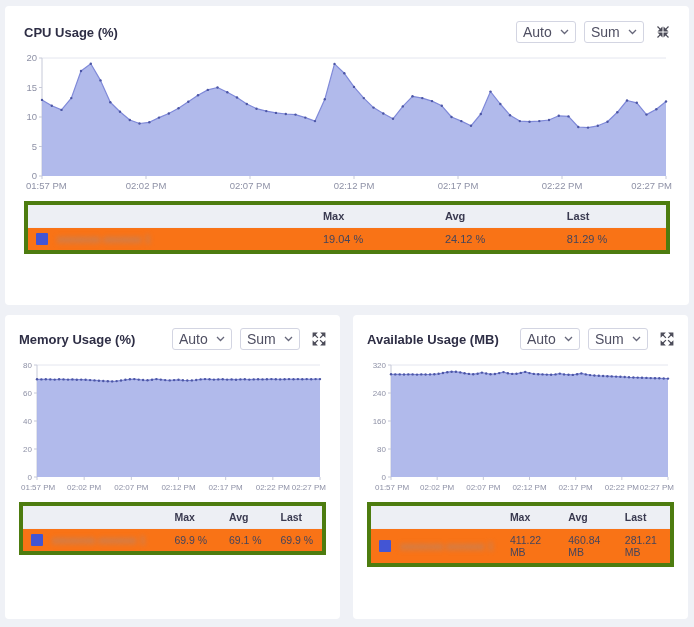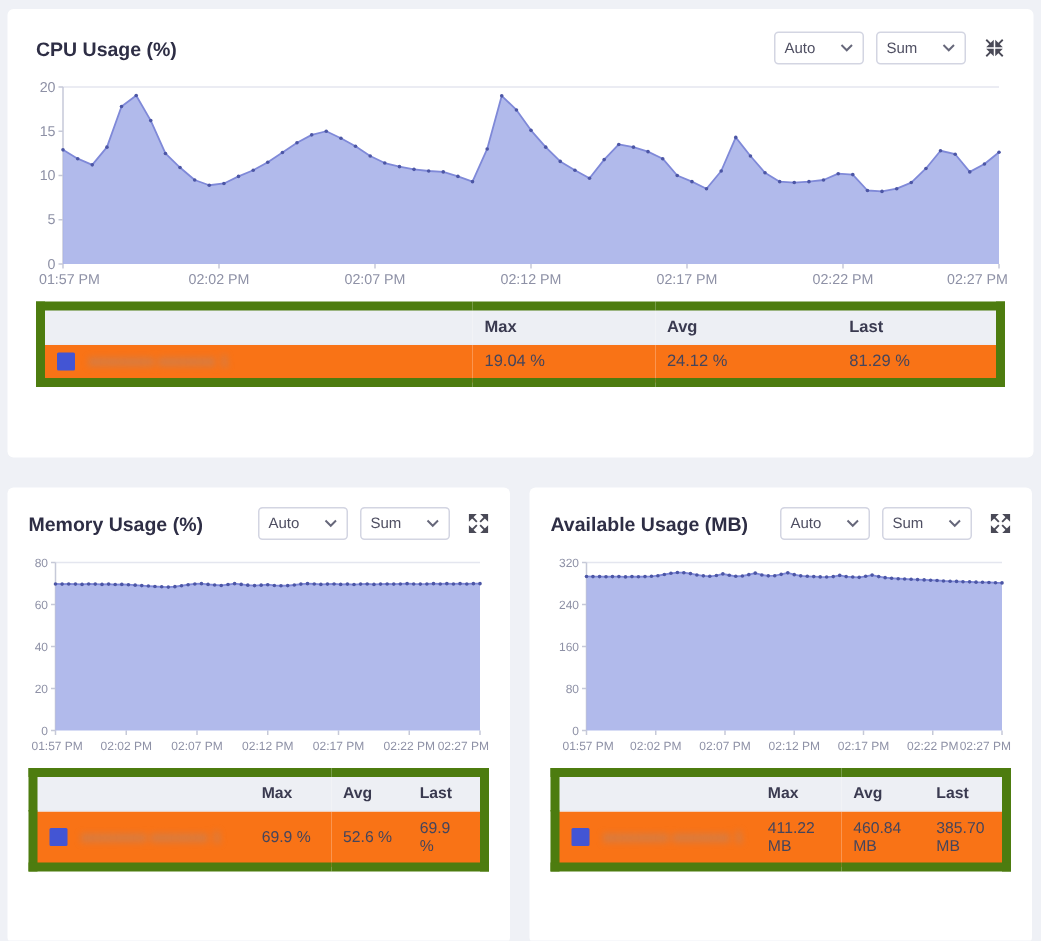--- a/index.html
+++ b/index.html
@@ -3,44 +3,44 @@
 <meta charset="utf-8">
 <style>
   html,body{margin:0;padding:0;}
   body{
     width:694px;height:627px;box-sizing:border-box;
     background:#eff1f6;padding:6px 5px;
     font-family:"Liberation Sans",sans-serif;
     -webkit-font-smoothing:antialiased;
   }
   .card{background:#ffffff;border-radius:4px;box-sizing:border-box;}
-  .card-top{width:684px;height:299px;padding:15px 19px 0 19px;margin-bottom:20px;}
+  .card-top{width:684px;height:299px;padding:15px 19px 0 19px;margin-bottom:10px;}
   .bottom-row{display:flex;gap:13px;align-items:flex-end;}
   .card-bottom{width:335px;height:304px;padding:13px 14px 0 14px;}
 
   .card-header{display:flex;justify-content:space-between;align-items:center;}
   .card-title{font-size:13px;font-weight:700;color:#2e2e45;margin:0;white-space:nowrap;}
   .controls{display:flex;align-items:center;gap:8px;}
   .select{
     display:inline-flex;justify-content:space-between;align-items:center;
     width:46px;height:20px;padding:0 6px;background:#fff;
     border:1px solid #d3d5e2;border-radius:3px;
-    font-size:10px;color:#4f4f62;cursor:pointer;user-select:none;
+    font-size:14px;color:#4f4f62;cursor:pointer;user-select:none;
   }
   .select .chev{flex:0 0 auto;margin-left:4px;}
   .resize-btn{display:inline-flex;align-items:center;margin-left:4px;cursor:pointer;}
 
   .chart{display:block;margin-top:8px;}
   .chart text{font-family:"Liberation Sans",sans-serif;fill:#8e91a6;}
   .card-top .chart text{font-size:9.5px;}
   .card-bottom .chart text{font-size:8px;}
 
   .legend-table{
     width:100%;border-collapse:collapse;margin-top:8px;
-    font-size:11px;color:#45455c;border:6px solid #4d7c0f;
+    font-size:11px;color:#45455c;border:4px solid #4d7c0f;
   }
   .card-bottom .legend-table{font-size:10.5px;}
   .legend-table thead th{
     background:#edeff4;text-align:left;font-weight:700;color:#3a3a50;
     padding:5px 8px;border:none;
   }
   .legend-table tbody td{
     padding:5px 8px;border-top:1px solid #e9ebf2;background:#f97316;
   }
   .series-cell{display:flex;align-items:center;gap:9px;}
@@ -347,21 +347,21 @@
       </thead>
       <tbody>
         <tr>
           <td class="col-label">
             <span class="series-cell">
               <span class="swatch" style="background: rgb(67, 85, 212);"></span>
               <span class="blurred">xxxxxxxx-xxxxxxx 1</span>
             </span>
           </td>
           <td>69.9 %</td>
-          <td>52.6 %</td>
+          <td>69.1 %</td>
           <td>69.9 %</td>
         </tr>
       </tbody>
     </table>
   </div>
 
   <div class="card card-bottom">
     <div class="card-header">
       <h2 class="card-title">Available Usage (MB)</h2>
       <div class="controls">
@@ -500,18 +500,18 @@
       <tbody>
         <tr>
           <td class="col-label">
             <span class="series-cell">
               <span class="swatch" style="background: rgb(67, 85, 212);"></span>
               <span class="blurred">xxxxxxxx-xxxxxxx 1</span>
             </span>
           </td>
           <td>411.22 MB</td>
           <td>460.84 MB</td>
-          <td>385.70 MB</td>
+          <td>281.21 MB</td>
         </tr>
       </tbody>
     </table>
   </div>
 </div>
 
 </body></html>

